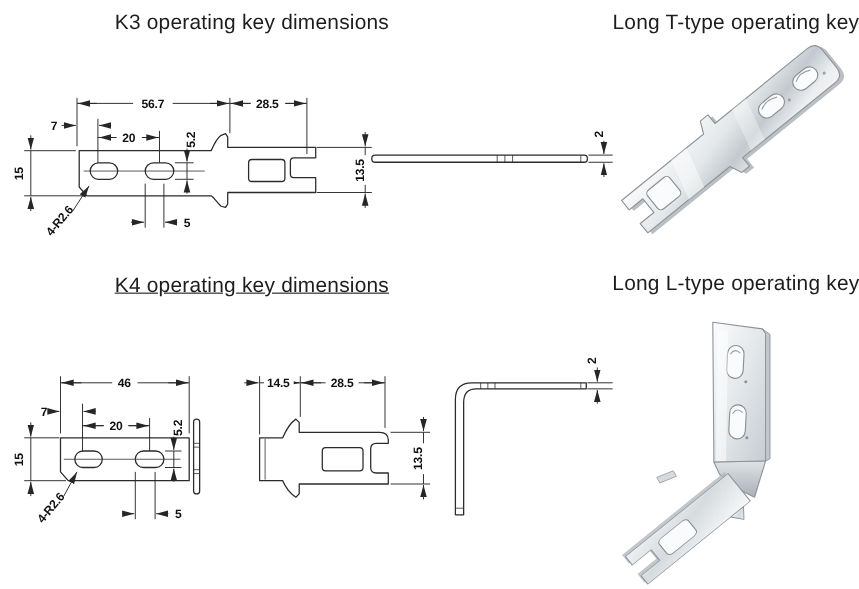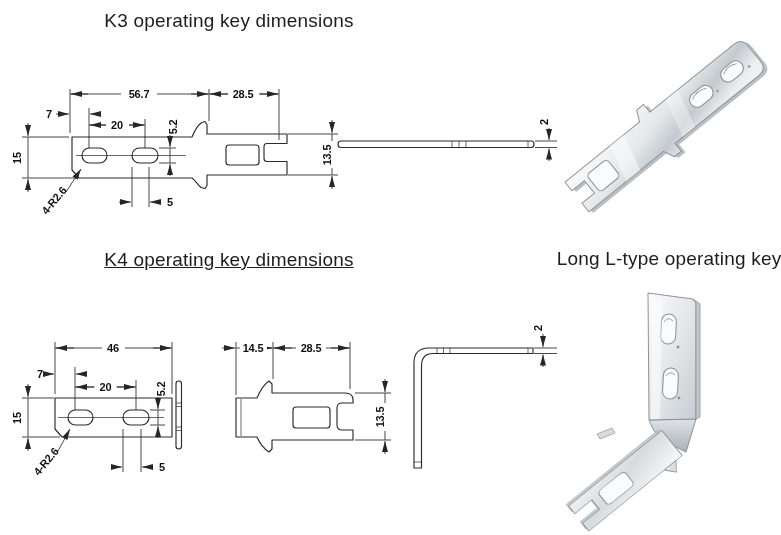--- a/index.html
+++ b/index.html
@@ -19,20 +19,21 @@
   .gap{fill:#ffffff;stroke:none;}
   .metal-stroke{stroke:#8d9399;stroke-width:1;stroke-linejoin:round;}
   .hole{fill:#fafbfc;stroke:#878e94;stroke-width:1;}
 </style>
 </head>
 <body>
 
 <div class="page">
 
   <div class="title" id="t-k3">K3 operating key dimensions</div>
+  <div class="title" id="t-tkey">Long T-type operating key</div>
   <div class="title" id="t-k4">K4 operating key dimensions</div>
   <div class="title" id="t-lkey">Long L-type operating key</div>
 
   <svg class="canvas" width="781" height="535" viewBox="0 0 781 535">
     <defs>
       <marker id="ar" markerWidth="12" markerHeight="8" refX="11" refY="4" orient="auto" markerUnits="userSpaceOnUse">
         <path d="M11,4 L0,1 L0,7 Z" fill="#262626"></path>
       </marker>
       <linearGradient id="metalA" x1="0" y1="0" x2="1" y2="1">
         <stop offset="0" stop-color="#ffffff"></stop>

